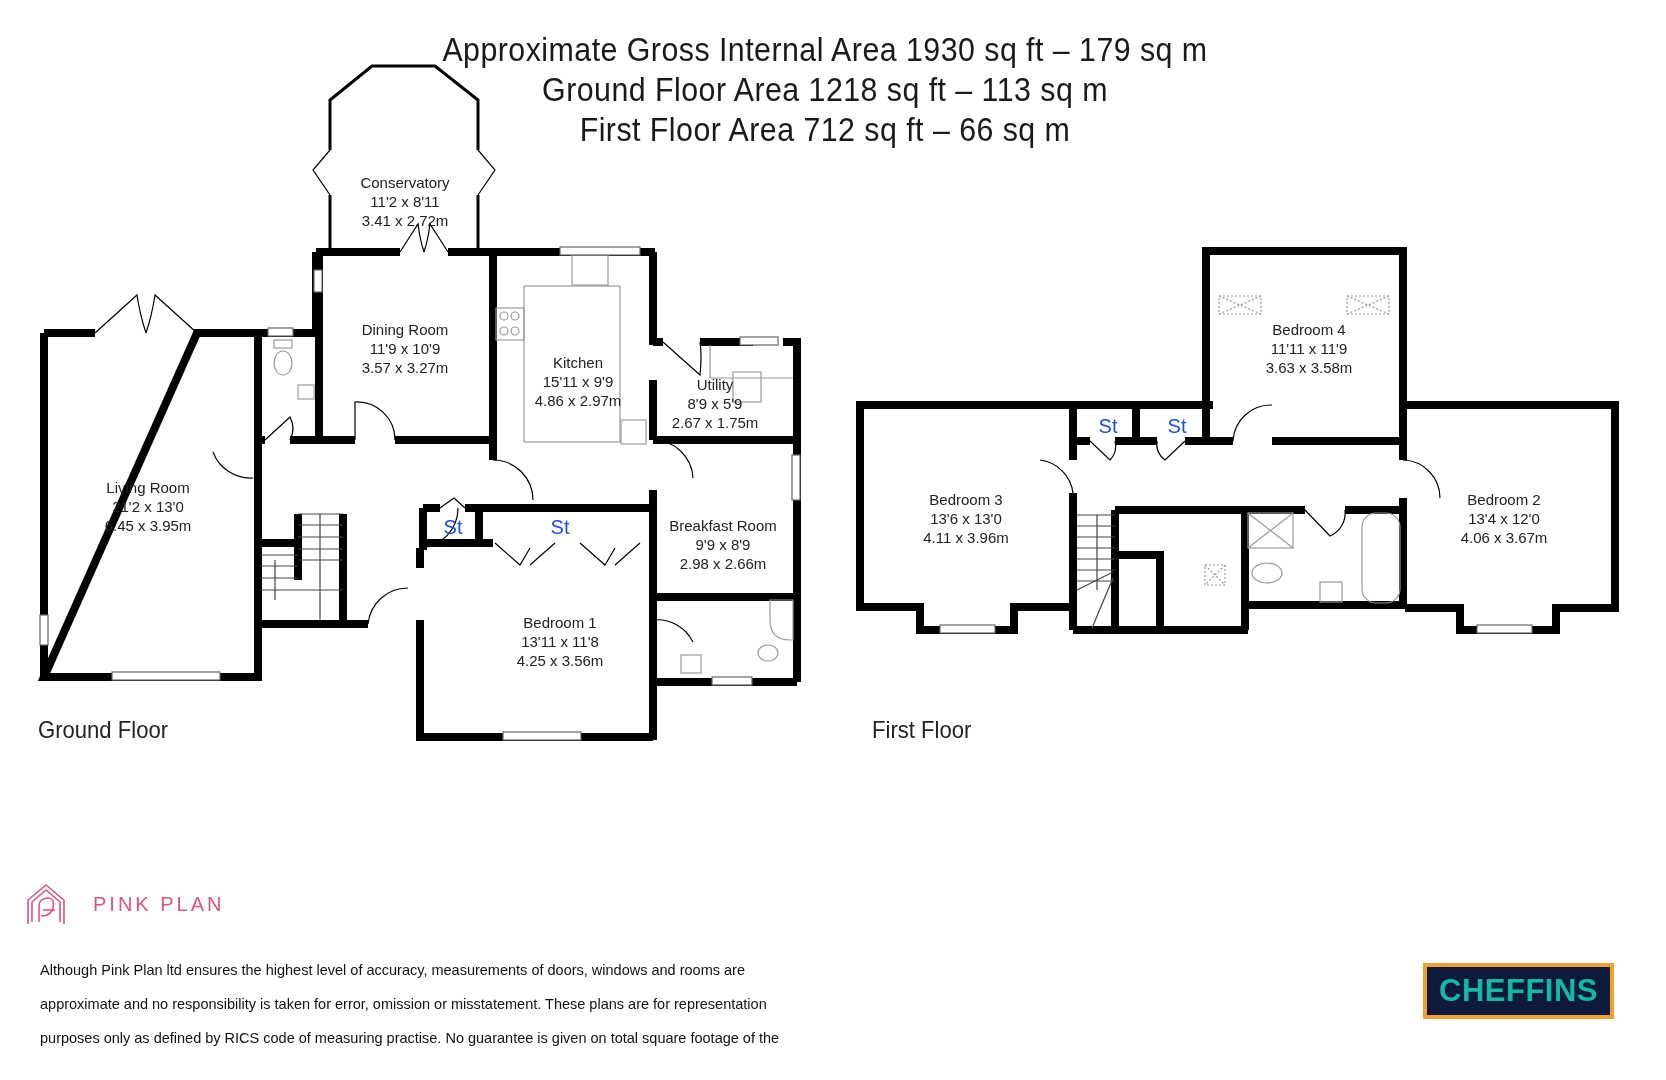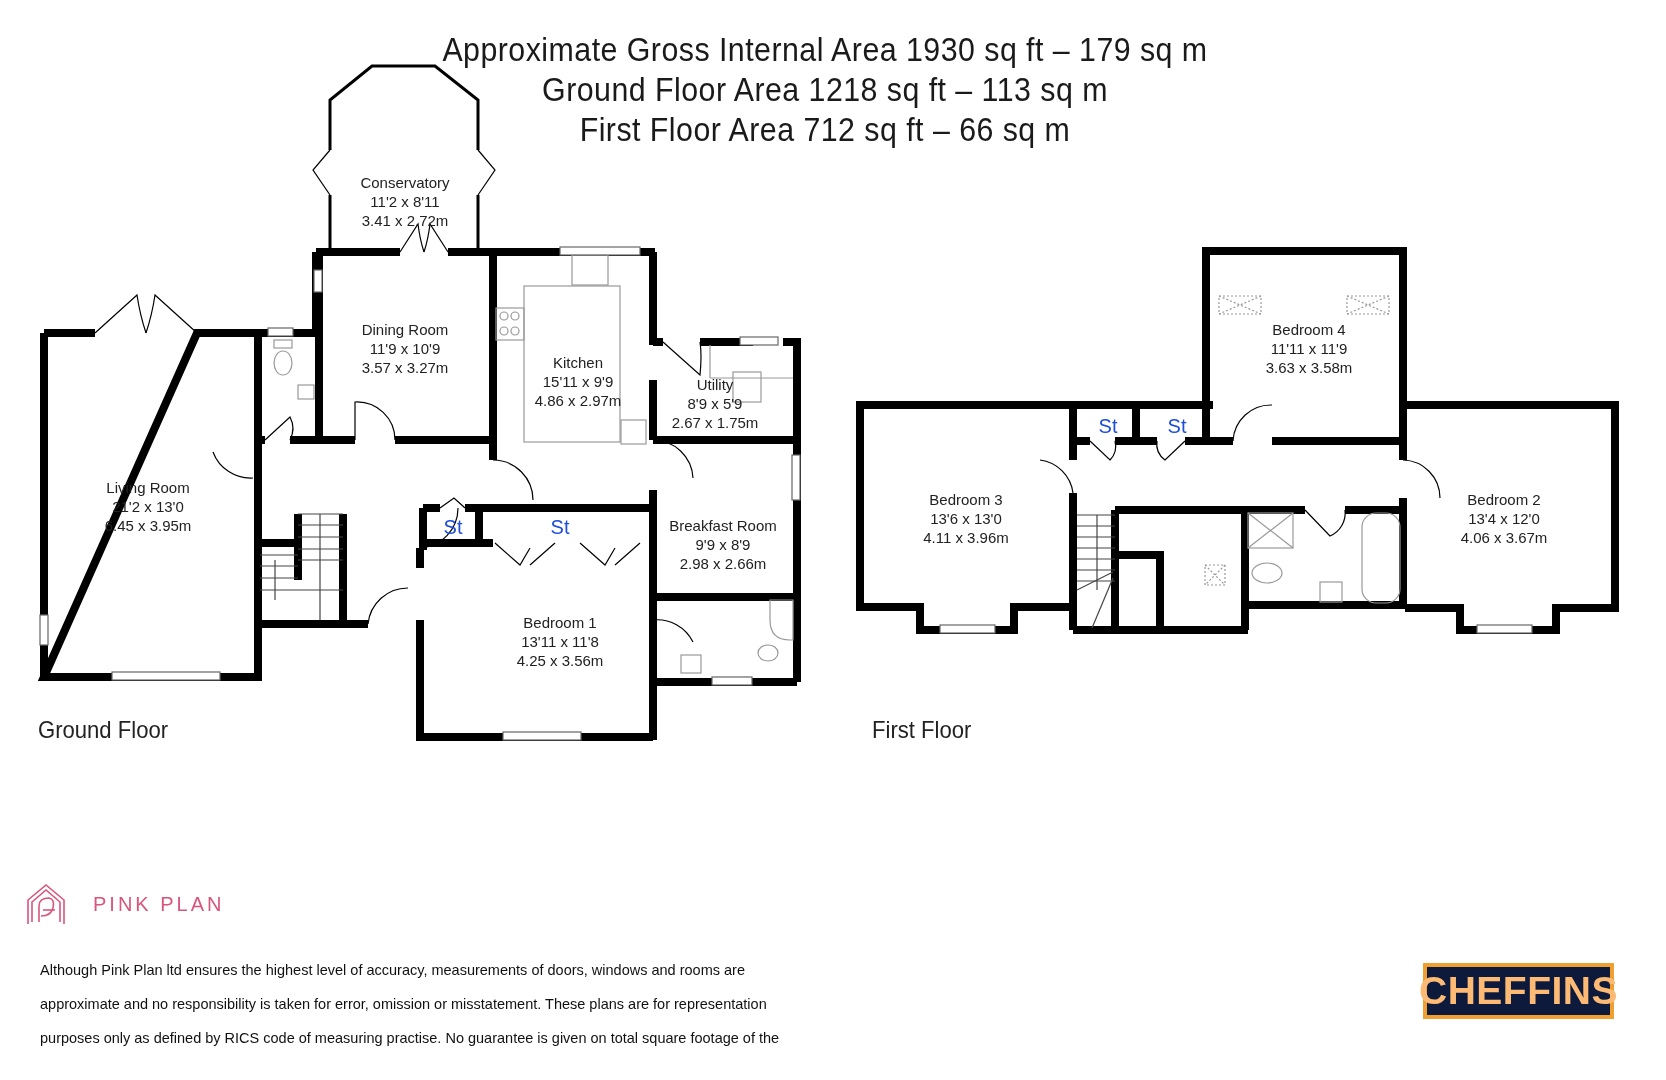--- a/index.html
+++ b/index.html
@@ -8,21 +8,21 @@
   .header div { font-size:33px; line-height:40px; letter-spacing:0.5px; color:#1a1a1a; font-weight:normal; transform:scaleX(0.92); }
   svg.plan { position:absolute; left:0; top:0; width:1666px; height:1080px; }
   .room-label { position:absolute; text-align:center; font-size:15px; line-height:19px; color:#222; transform:translateX(-50%); white-space:nowrap; }
   .st-label { position:absolute; font-size:20px; color:#1d4ed8; transform:translate(-50%,-50%); }
   .floor-label { position:absolute; font-size:24px; color:#222; transform:scaleX(0.92); transform-origin:left; }
   .pinkplan { position:absolute; left:25px; top:882px; display:flex; align-items:center; gap:26px; }
   .pinkplan-text { font-size:20px; letter-spacing:3px; color:#d9557a; }
   .disclaimer { position:absolute; left:25px; top:946px; width:880px; font-size:14.5px; line-height:19px; color:#111; }
   .disclaimer p { margin:15px; }
   .cheffins { position:absolute; left:1423px; top:963px; width:191px; height:56px; box-sizing:border-box; border:4px solid #f0a030; background:#0e1a3c; display:flex; align-items:center; justify-content:center; }
-  .cheffins span { color:#fdba74; font-weight:bold; font-size:39px; letter-spacing:0.5px; }
+  .cheffins span { color:#14b8a6; font-weight:bold; font-size:31px; letter-spacing:0.5px; }
 </style>
 </head>
 <body>
 
 <div class="header" style="left:-95px;">
   <div>Approximate Gross Internal Area 1930 sq ft – 179 sq m</div>
   <div>Ground Floor Area 1218 sq ft – 113 sq m</div>
   <div>First Floor Area 712 sq ft – 66 sq m</div>
 </div>
 

